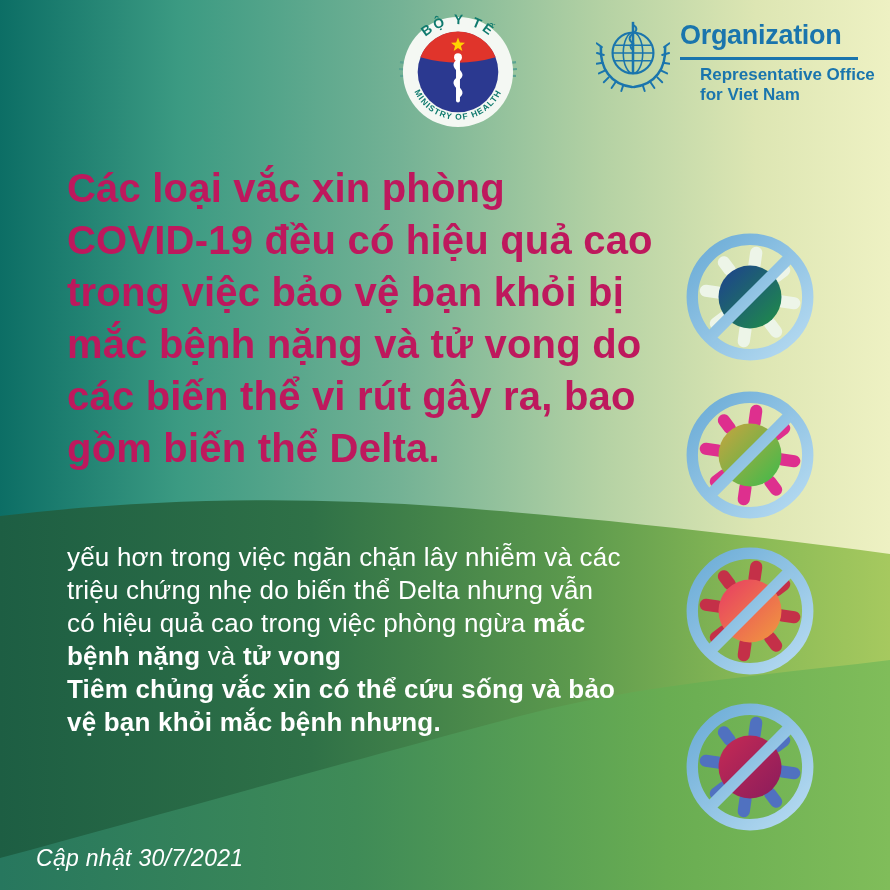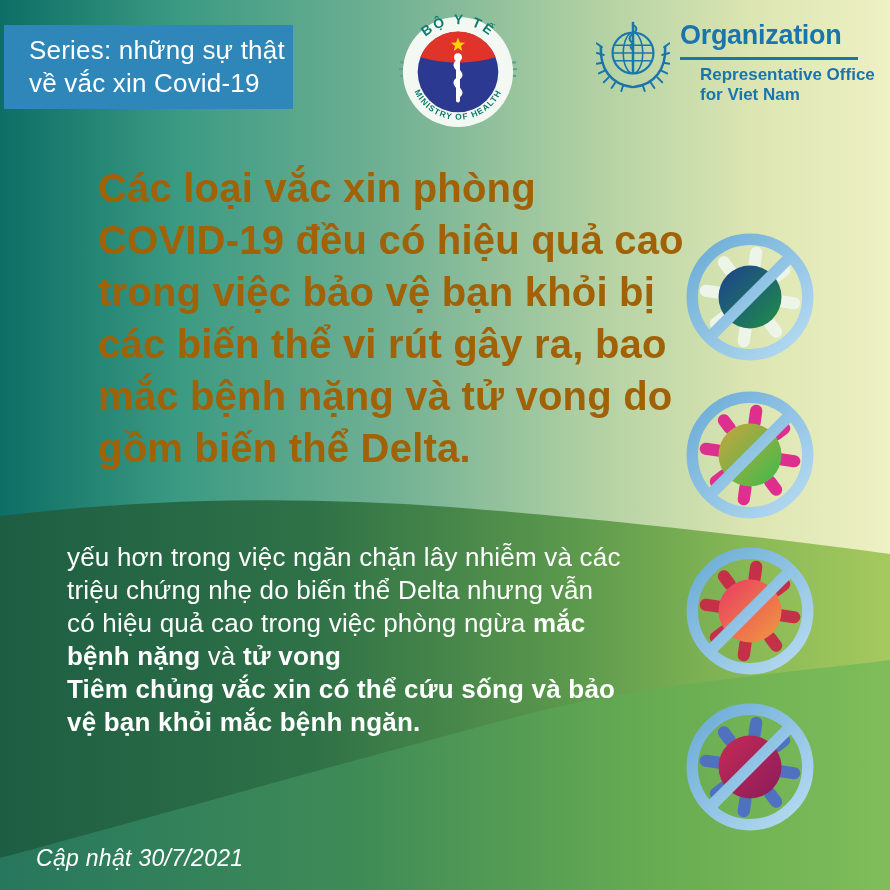--- a/index.html
+++ b/index.html
@@ -31,22 +31,22 @@
     font-size:27px;line-height:29px;letter-spacing:-0.3px;
   }
   .who-rule{width:178px;height:3px;background:var(--who-blue,#1a75ad);margin:7px 0 5px;}
   .who-office div{
     color:var(--who-blue,#1a75ad);font-weight:bold;
     font-size:17px;line-height:20px;margin-left:20px;
   }
 
   
   .headline{
-    left:67px;top:162px;width:615px;color:#a16207;
-    font-size:40px;font-weight:bold;line-height:52px;letter-spacing:0.2px;margin-left:31px;
+    left:67px;top:162px;width:615px;color:#be185d;
+    font-size:40px;font-weight:bold;line-height:52px;letter-spacing:0.2px;
   }
 
   
   .paragraph{
     left:67px;top:541px;width:625px;color:#fff;
     font-size:26px;font-weight:400;line-height:33px;letter-spacing:0.2px;
   }
   .paragraph b{font-weight:bold;}
 
   
@@ -90,24 +90,20 @@
         <stop offset="0.4" stop-color="#3f8b57"></stop>
         <stop offset="0.75" stop-color="#69ad52"></stop>
         <stop offset="1" stop-color="#80bd5a"></stop>
       </linearGradient>
     </defs>
     <rect x="0" y="0" width="890" height="890" fill="url(#topg)"></rect>
     <path d="M0,516 C150,498 300,496 450,507 C620,520 760,537 890,554 L890,890 L0,890 Z" fill="url(#midg)"></path>
     <path d="M890,660 C760,676 640,684 520,716 C360,758 170,812 0,858 L0,890 L890,890 Z" fill="url(#botg)"></path>
   </svg>
 
-  <div class="layer series-badge">
-    <div>Series: những sự thật</div>
-    <div>về vắc xin Covid-19</div>
-  </div>
 
   <div class="layer moh">
     <svg viewBox="0 0 120 124">
       <g stroke="#5aa391" stroke-width="2.2">
         <path d="M1,51 L14,53" fill="none"></path>
           <path d="M0,58 L13,59" fill="none"></path>
           <path d="M1,65 L14,65" fill="none"></path>
         <path d="M119,51 L106,53" fill="none"></path>
           <path d="M120,58 L107,59" fill="none"></path>
           <path d="M119,65 L106,65" fill="none"></path>
@@ -167,32 +163,32 @@
         <div>Representative Office</div>
         <div>for Viet Nam</div>
       </div>
     </div>
   </div>
 
   <div class="layer headline">
       <div>Các loại vắc xin phòng</div>
       <div>COVID-19 đều có hiệu quả cao</div>
       <div>trong việc bảo vệ bạn khỏi bị</div>
+      <div>mắc bệnh nặng và tử vong do</div>
       <div>các biến thể vi rút gây ra, bao</div>
-      <div>mắc bệnh nặng và tử vong do</div>
       <div>gồm biến thể Delta.</div>
     </div>
 
   <div class="layer paragraph">
       <div><span>yếu hơn trong việc ngăn chặn lây nhiễm và các</span></div>
       <div><span>triệu chứng nhẹ do biến thể Delta nhưng vẫn</span></div>
       <div><span>có hiệu quả cao trong việc phòng ngừa </span><b>mắc</b></div>
       <div><b>bệnh nặng</b><span> và </span><b>tử vong</b></div>
       <div><b>Tiêm chủng vắc xin có thể cứu sống và bảo</b></div>
-      <div><b>vệ bạn khỏi mắc bệnh ngăn.</b></div>
+      <div><b>vệ bạn khỏi mắc bệnh nhưng.</b></div>
     </div>
 
   <div class="layer virus v1">
       <svg viewBox="0 0 160 160">
         <defs>
           <linearGradient id="vg0b" x1="0" y1="0" x2="1" y2="1">
             <stop offset="0" stop-color="#1d3f90"></stop>
             <stop offset="1" stop-color="#1f8f46"></stop>
           </linearGradient>
           <linearGradient id="vg0r" x1="0" y1="0" x2="1" y2="1">

